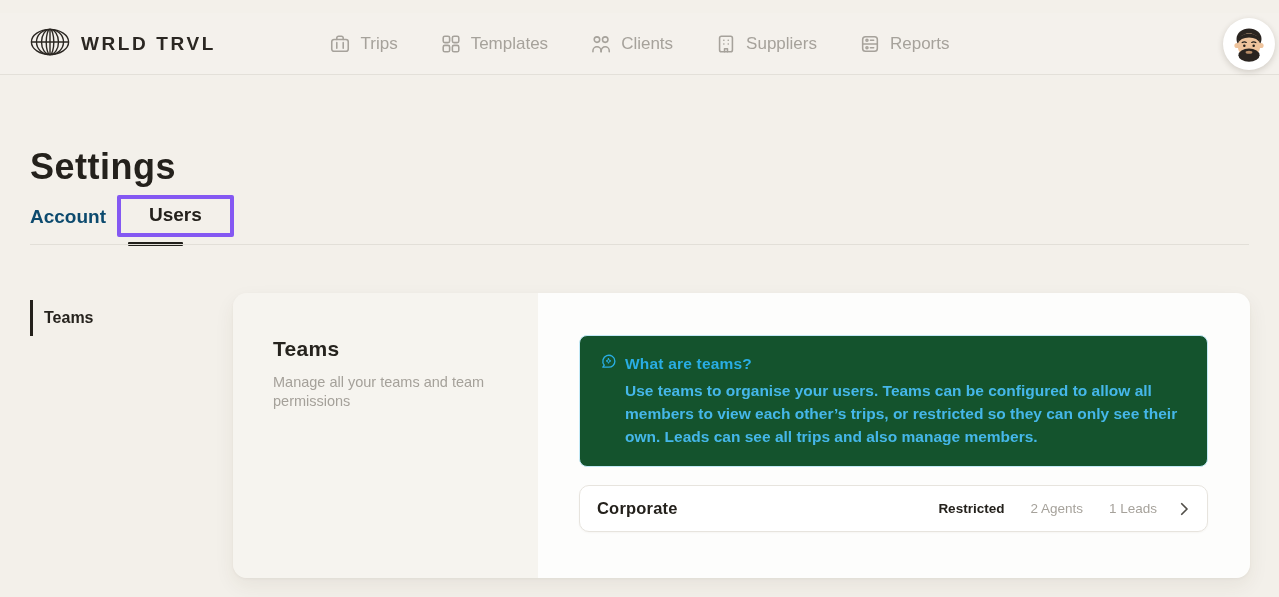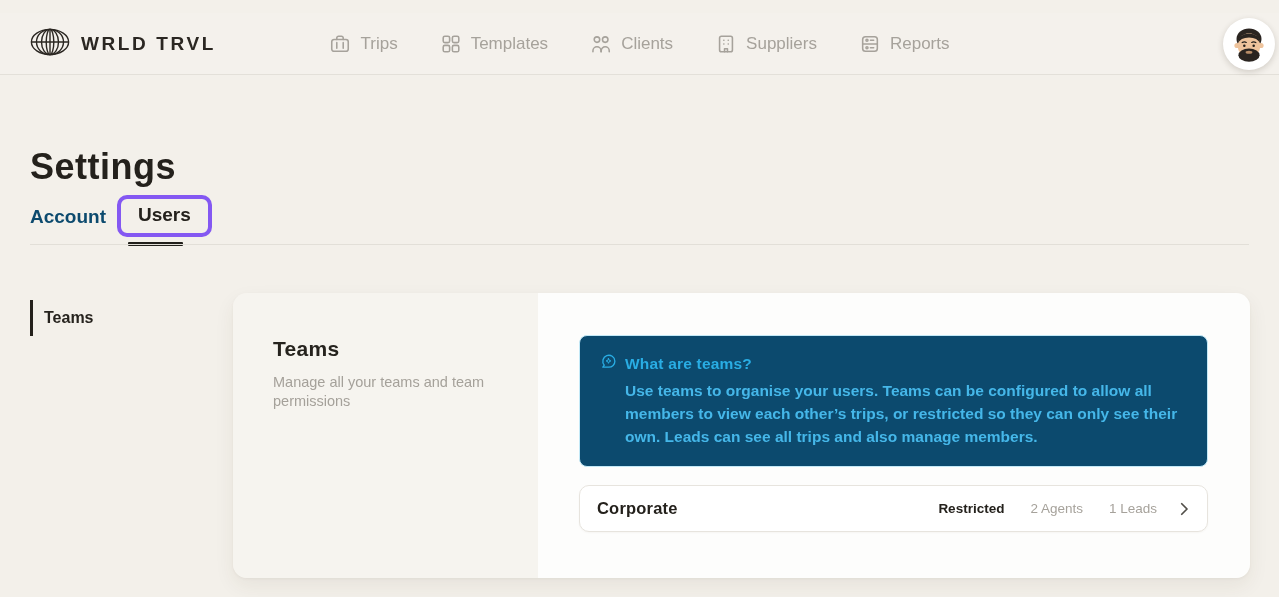--- a/index.html
+++ b/index.html
@@ -42,22 +42,22 @@
   .page-title {
     position:absolute; left:30px; top:146px;
     font-size:36px; font-weight:700; letter-spacing:.5px; color:#24211c;
   }
   .tab-account {
     position:absolute; left:30px; top:206px;
     font-size:19px; font-weight:600; color:#0c4a6e; cursor:pointer;
   }
   .tab-users {
     position:absolute; left:117px; top:195px;
-    border:4.5px solid #8458f2; border-radius:10px;
-    padding:5px 17px 7px;
+    border:4.5px solid #8458f2; border-radius:2px;
+    padding:5px 28px 7px;
     font-size:19px; font-weight:700; color:#24211c;
     background:transparent; cursor:pointer;
   }
   .tab-underline {
     position:absolute; left:128px; top:242px; width:55px; height:3.5px;
     background:#21201b; border-radius:1px;
   }
   .tabs-divider {
     position:absolute; left:30px; top:244px; width:1219px; height:1px;
     background:#e2dfd8;
@@ -83,21 +83,21 @@
     width:305px; background:#f6f4ef; padding:44px 34px 0 40px;
   }
   .panel-title { font-size:21px; font-weight:600; letter-spacing:.3px; color:#26231e; }
   .panel-desc {
     margin-top:12px; width:232px;
     font-size:14.5px; line-height:19px; color:#a5a19a; font-weight:500;
   }
   .card-right { flex:1; background:#fdfdfc; padding:42px 0 0 41px; }
 
   .info-box {
-    width:629px; background:#0c4a6e; border:1px solid #c3e9f7;
+    width:629px; background:#14532d; border:1px solid #c3e9f7;
     border-radius:8px; padding:17px 20px 18px;
   }
   .info-head { display:flex; align-items:center; gap:8px; }
   .info-title { font-size:15.5px; font-weight:700; color:#29ade4; letter-spacing:.2px; }
   .info-body {
     margin-left:25px; margin-top:5px; max-width:572px;
     font-size:15.5px; line-height:23px; color:#45b7e9; font-weight:700;
   }
 
   .team-row {

